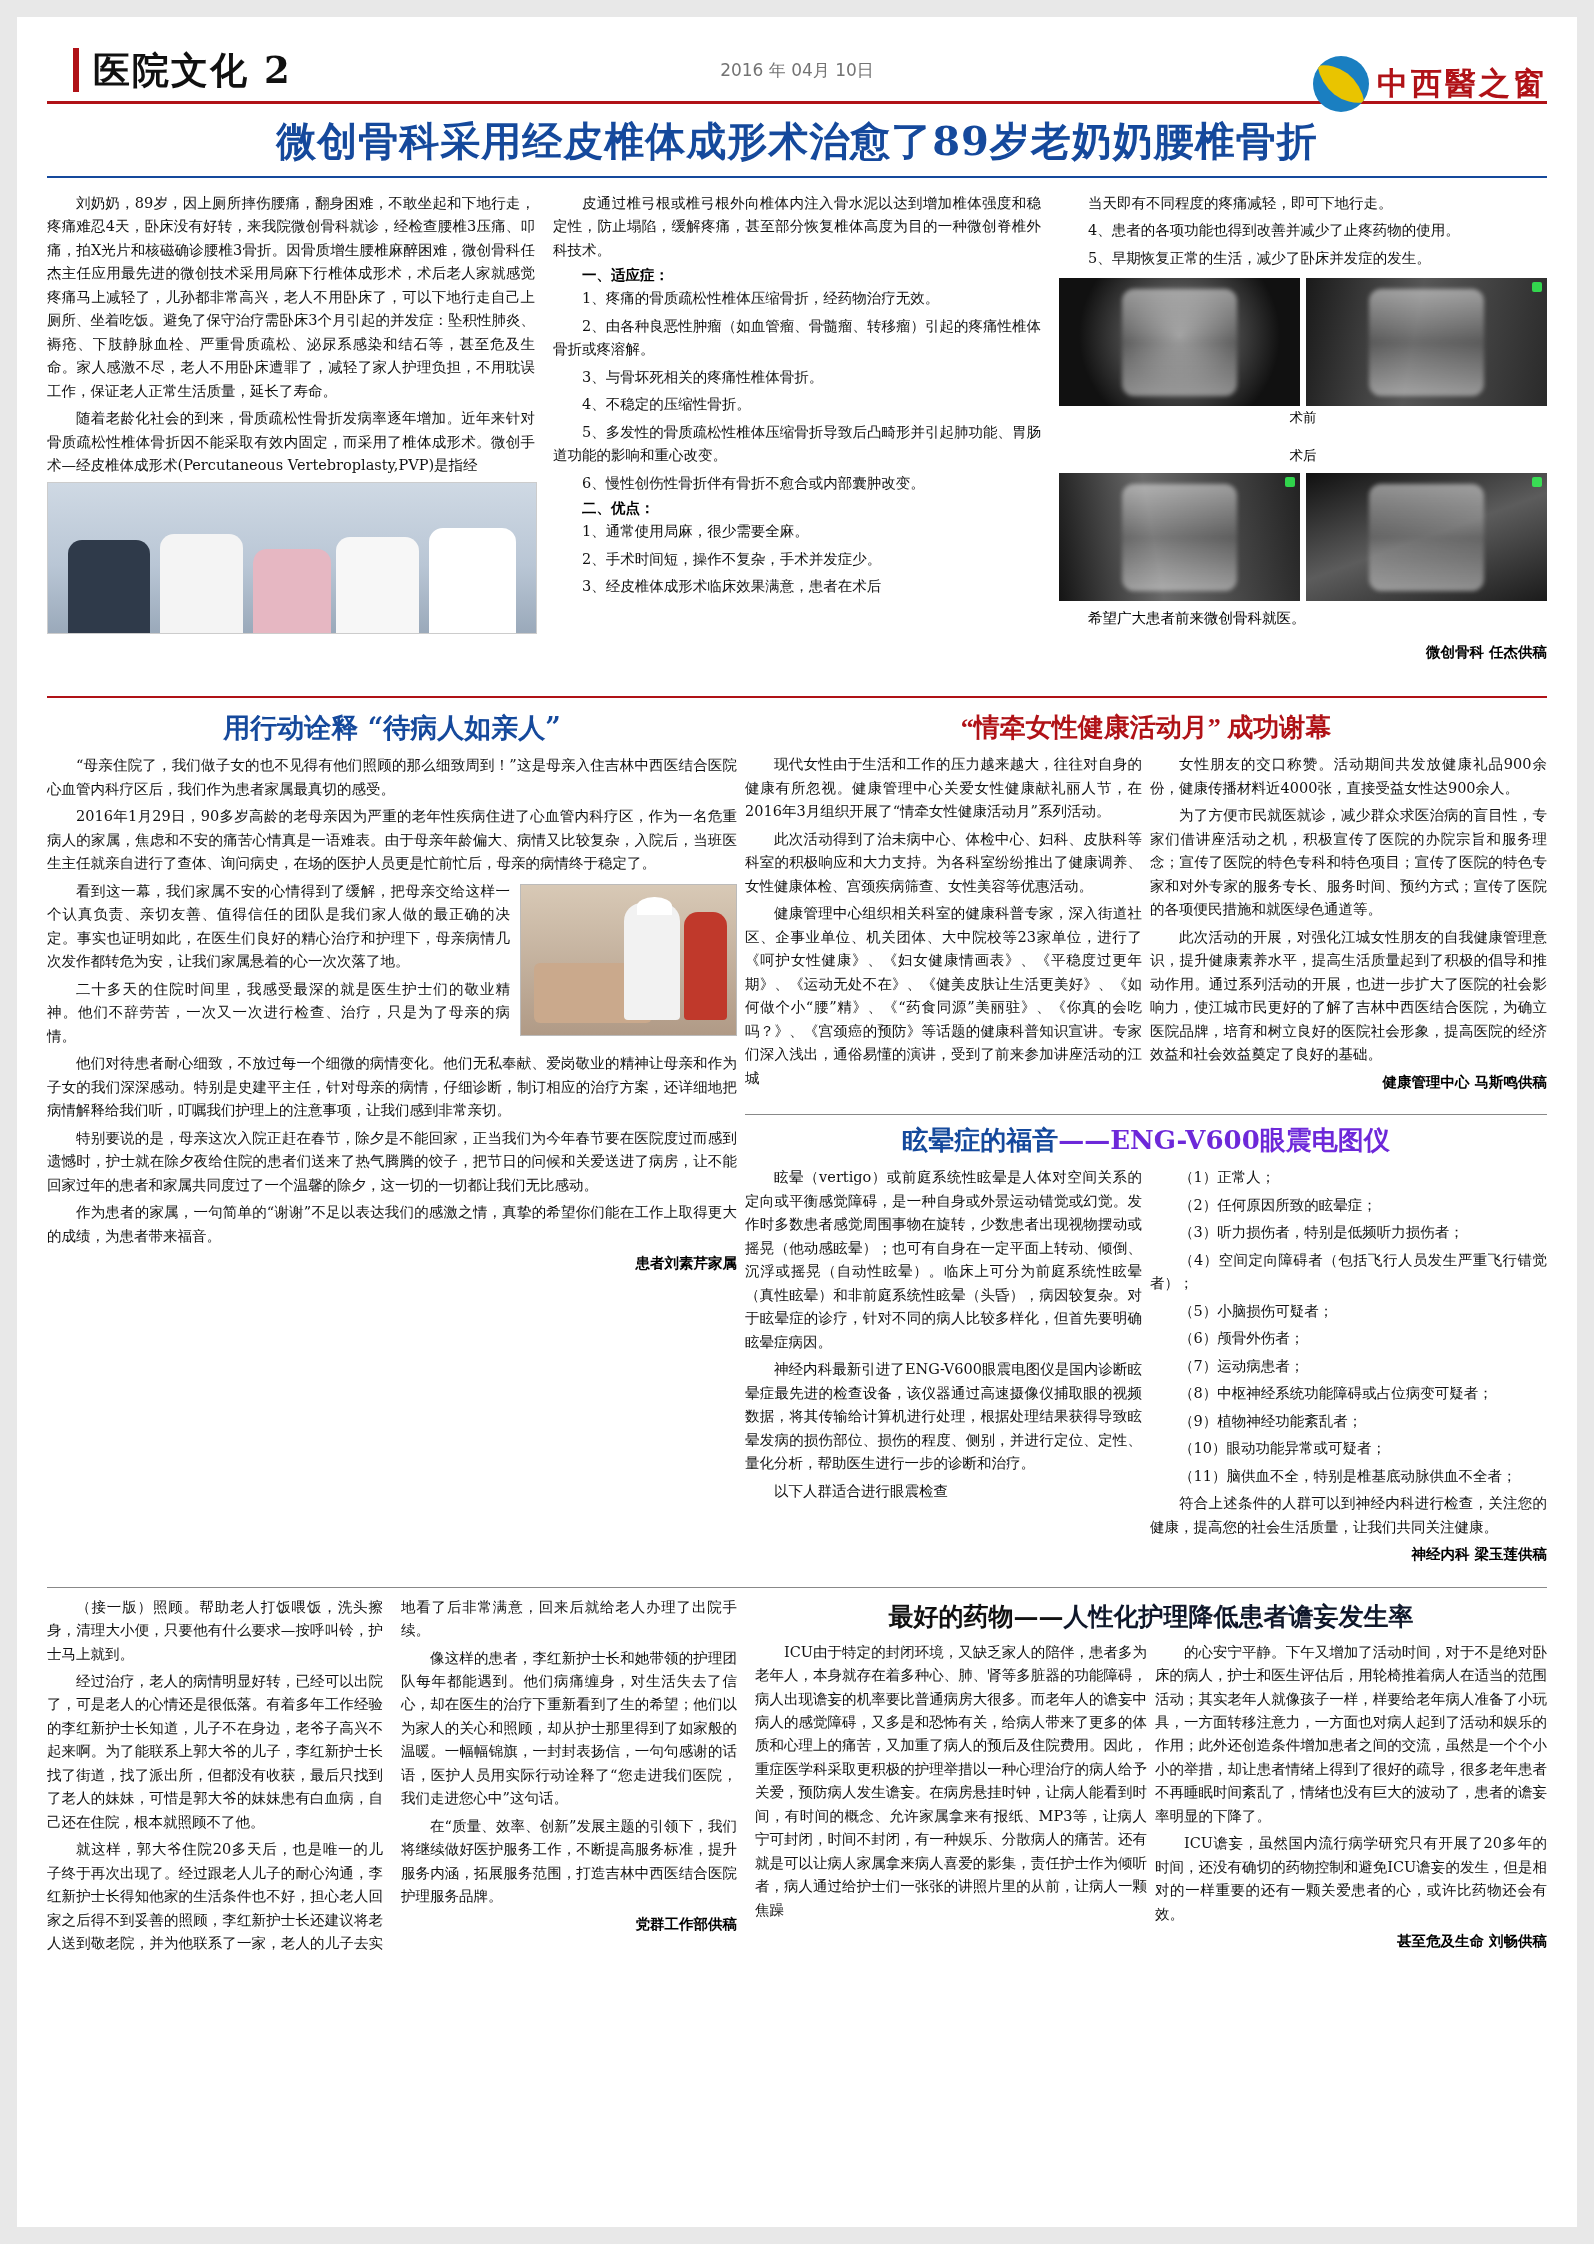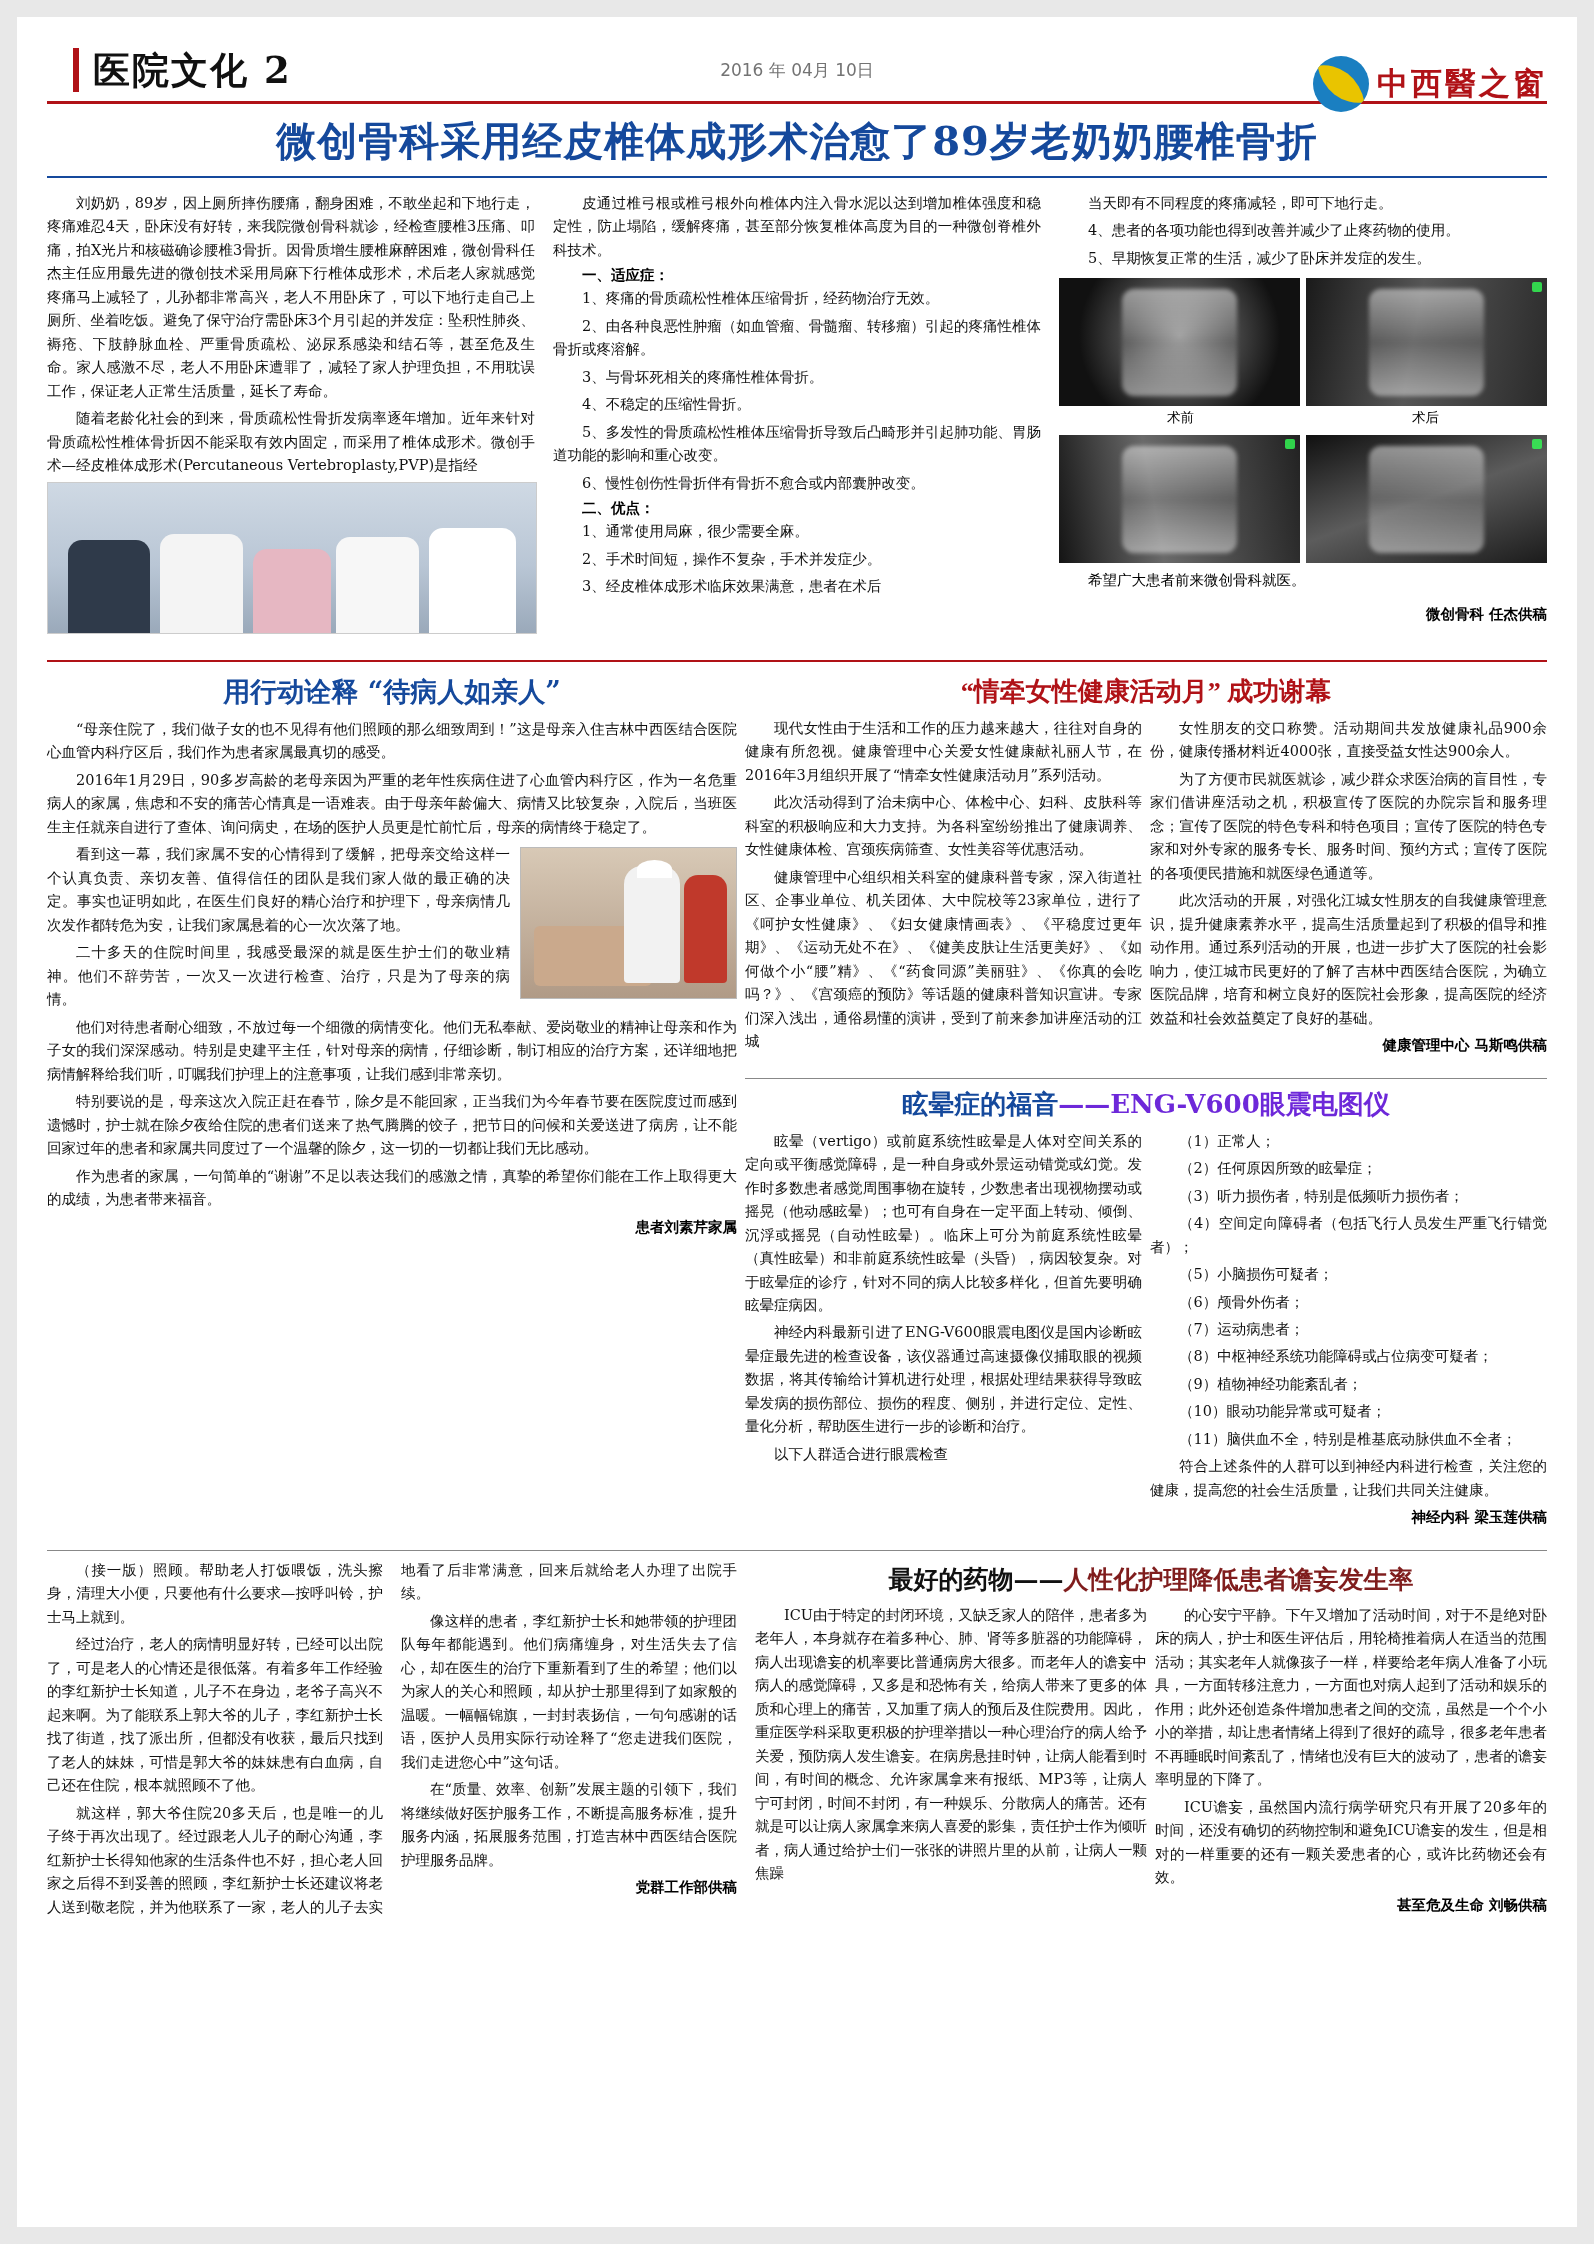--- a/index.html
+++ b/index.html
@@ -114,21 +114,21 @@
     width:48%;height:84%;
     background:linear-gradient(180deg,rgba(235,235,235,.55),rgba(170,170,170,.25),rgba(240,240,240,.5));
     filter:blur(2px);
     border-radius:12px;
   }
   .xray .mark{
     position:absolute;right:5px;top:4px;width:10px;height:10px;
     background:#33ff55;border-radius:2px;opacity:.8;
   }
   .cap-row{
-    display:grid;grid-template-columns:1fr 1fr;gap:2px;
+    display:grid;grid-template-columns:1fr;gap:20px;
     font-family:"DejaVu Serif","Liberation Serif",serif;
     font-size:13.5px;text-align:center;margin-top:3px;
   }
   .photo-caption{
     font-family:"DejaVu Serif","Liberation Serif",serif;
     font-size:14.5px;margin-top:8px;text-indent:2em;
   }
   
   .doc-photo{
     width:100%;height:150px;
@@ -190,21 +190,21 @@
   
   .bot-area{display:flex;gap:18px;margin-top:6px;}
   .bot-left{width:46%;}
   .bot-right{flex:1;}
   .bot-left-cols{column-count:2;column-gap:18px;}
   .med-title{
     font-family:"DejaVu Serif","Liberation Serif",serif;
     font-size:25px;font-weight:bold;text-align:center;margin:4px 0 8px 0;
   }
   .med-title .k{color:#111;}
-  .med-title .r{color:#7f1d1d;}
+  .med-title .r{color:#0f172a;}
 </style>
 </head>
 <body>
 
 <div class="page">
 
   <div class="masthead">
     <div class="mast-title">医院文化  2</div>
     <div class="mast-date">2016 年 04月 10日</div>
     <div class="mast-logo">

